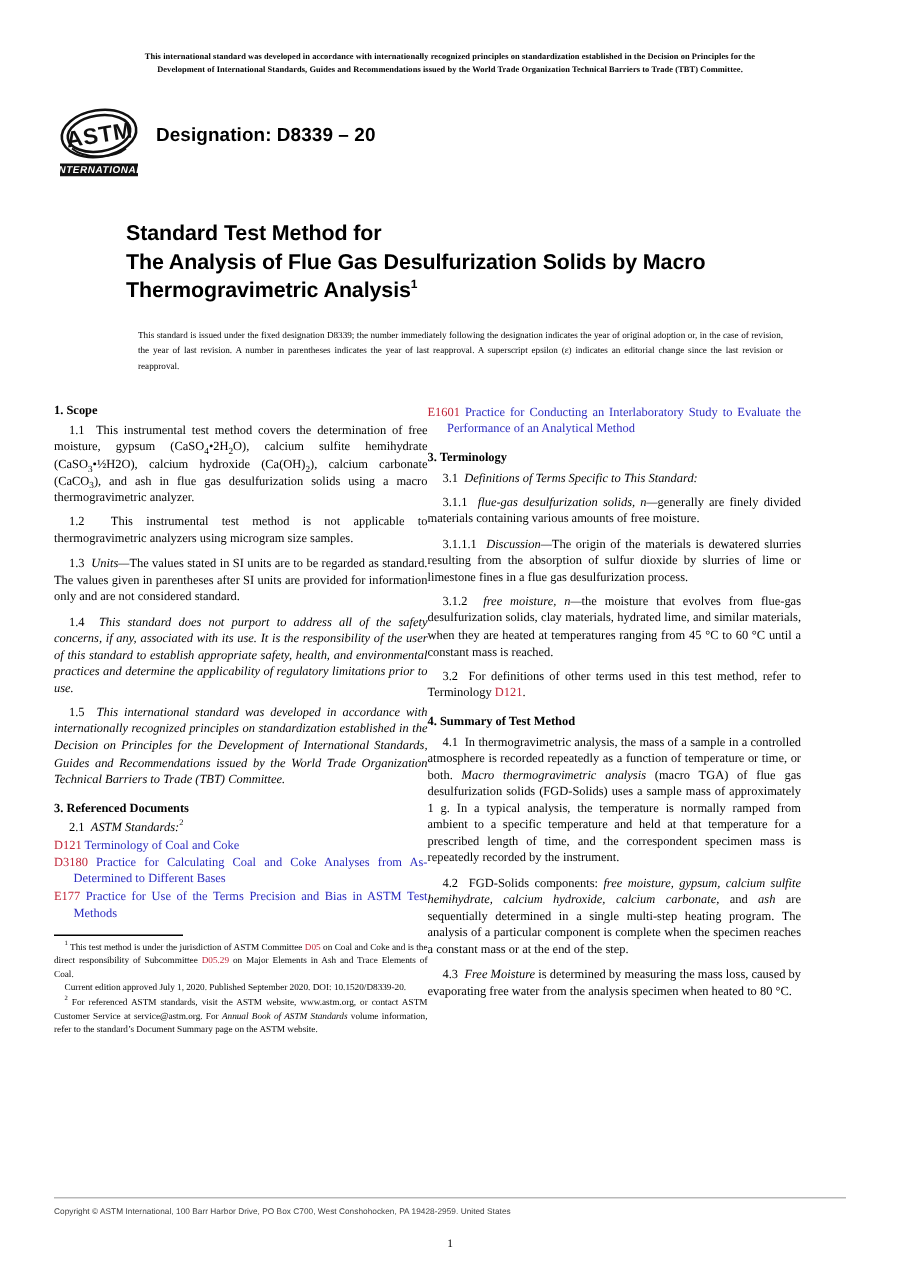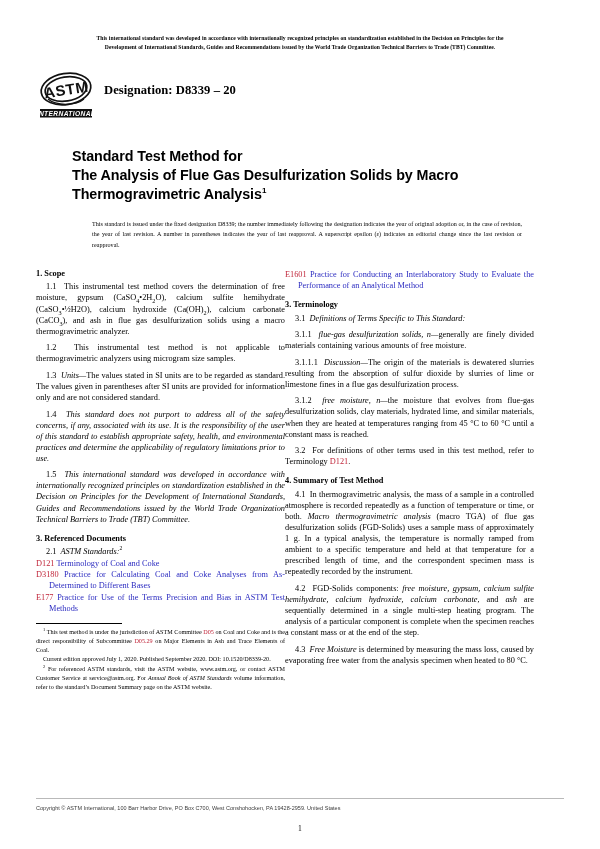--- a/index.html
+++ b/index.html
@@ -43,31 +43,31 @@
     height: 54px;
   }
   .astm-logo {
     width: 60px;
     height: 52px;
     position: relative;
     flex: 0 0 60px;
   }
   .astm-logo svg { display:block; }
   .desig-text {
-    font-family: Liberation Serif, serif;
+    font-family: Liberation Sans, sans-serif;
     font-weight: bold;
     font-size: 12.6px;
     margin-left: 8px;
     margin-top: 14px;
     letter-spacing: 0.005em;
   }
 
   
   .title-block {
-    margin-left: 36px;
+    margin-left: 48px;
     margin-top: 24px;
   }
   .title-block .t-line {
     font-family: "Liberation Sans", sans-serif;
     font-weight: bold;
     font-size: 14.3px;
     line-height: 1.33;
     letter-spacing: -0.005em;
   }
   .title-block .t-line sup {

